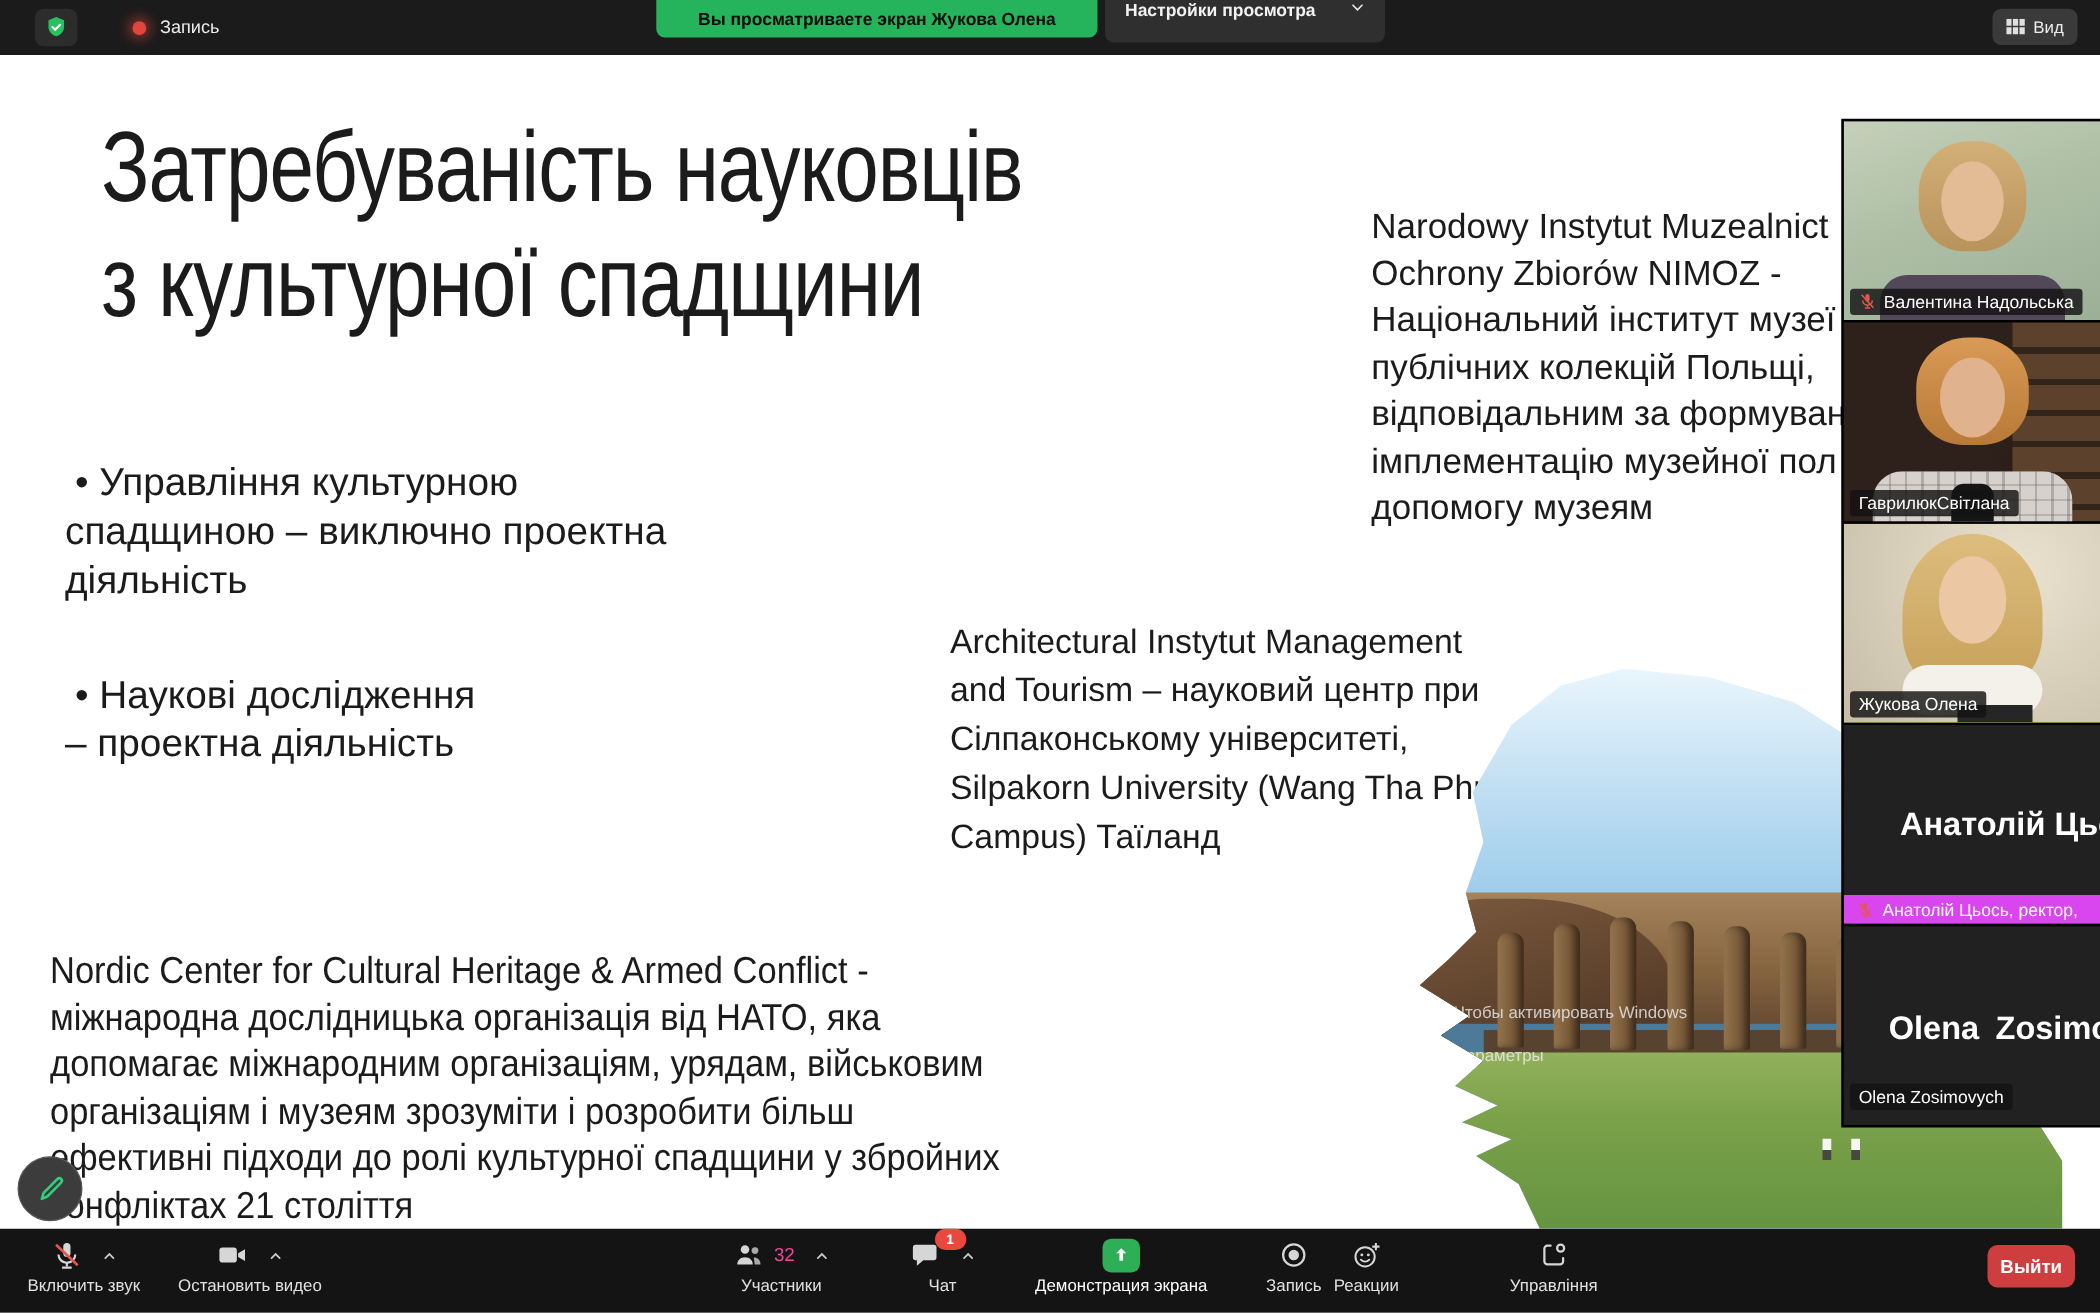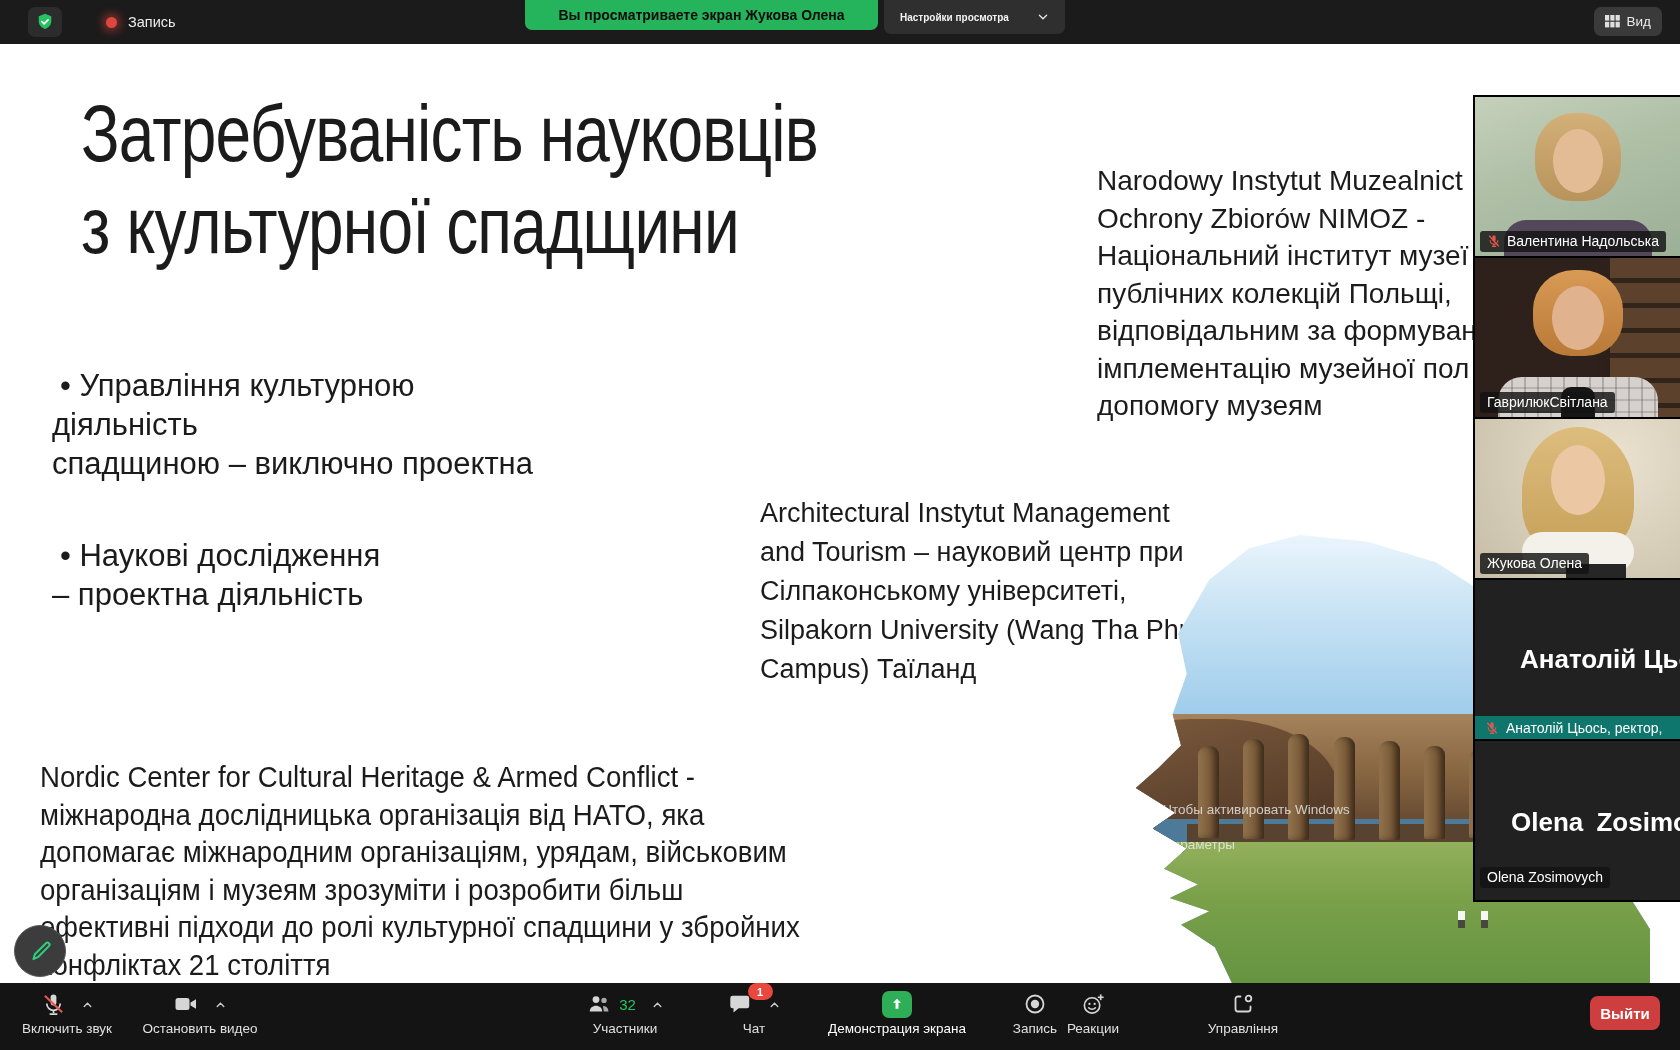--- a/index.html
+++ b/index.html
@@ -11,22 +11,22 @@
   .shield-btn{position:absolute;left:28px;top:7px;width:34px;height:30px;background:#2c2c2c;
               border-radius:7px;display:flex;align-items:center;justify-content:center;cursor:pointer;}
   .rec-group{position:absolute;left:106px;top:0;height:44px;display:flex;align-items:center;gap:11px;}
   .rec-dot{width:11px;height:11px;border-radius:50%;background:#e0453e;
            box-shadow:0 0 9px 4px rgba(224,69,62,.45);}
   .rec-label{color:#ececec;font-size:14.5px;}
   .banner{position:absolute;left:525px;top:0;width:353px;height:30px;background:#25b35b;
           border-radius:0 0 7px 7px;display:flex;align-items:center;justify-content:center;
           color:#0c0c0c;font-size:14px;font-weight:700;}
   .view-settings{position:absolute;left:884px;top:0;height:34px;padding:0 16px;background:#2f2f2f;
-          border:none;border-radius:0 0 7px 7px;display:flex;align-items:center;gap:28px;
-          color:#f2f2f2;font-size:10px;font-weight:700;cursor:pointer;}
+          border:none;border-radius:0 0 7px 7px;display:flex;align-items:flex-start;gap:28px;
+          color:#f2f2f2;font-size:14px;font-weight:700;cursor:pointer;}
   .view-btn{position:absolute;right:18px;top:7px;height:29px;padding:0 11px;background:#3a3a3a;
           border:none;border-radius:7px;display:flex;align-items:center;gap:7px;color:#ececec;
           font-size:13.5px;cursor:pointer;}
 
   
   .slide{position:absolute;top:44px;left:0;width:1680px;height:939px;background:#fff;
          color:#161616;overflow:hidden;z-index:1;}
   .slide-title{position:absolute;left:81px;top:44px;font-size:80px;line-height:92px;
          letter-spacing:-1px;color:#1b1b1b;transform:scaleX(.8);transform-origin:0 0;white-space:nowrap;}
   .bullets{position:absolute;left:52px;font-size:31px;line-height:39px;color:#1b1b1b;}
@@ -66,21 +66,21 @@
         justify-content:center;cursor:pointer;z-index:6;}
 
   
   .panel{position:absolute;left:1473px;top:95px;width:207px;height:807px;background:#000;z-index:20;}
   .tile{position:absolute;left:2px;width:205px;height:159px;background:#212121;overflow:hidden;cursor:pointer;}
   .tile.t1{top:2px;} .tile.t2{top:163px;} .tile.t3{top:324px;} .tile.t4{top:485px;} .tile.t5{top:646px;}
   .tile.active{box-shadow:inset 0 0 0 3px #a3c744;}
   .p-label{position:absolute;left:5px;bottom:4px;background:rgba(18,18,18,.82);color:#fff;
         font-size:14px;padding:2px 7px 3px;border-radius:3px;display:flex;align-items:center;
         gap:6px;white-space:nowrap;max-width:190px;overflow:hidden;z-index:3;}
-  .p-strip{position:absolute;left:0;right:0;bottom:0;height:23px;background:#0f766e;color:#fff;
+  .p-strip{position:absolute;left:0;right:0;bottom:0;height:23px;background:#d946ef;color:#fff;
         font-size:14px;display:flex;align-items:center;gap:7px;padding-left:10px;
         white-space:nowrap;overflow:hidden;z-index:3;}
   .big-name{position:absolute;left:45px;top:64px;font-size:26px;font-weight:700;color:#fff;
         white-space:nowrap;}
   .t5 .big-name{left:36px;top:66px;word-spacing:6px;}
   
   .scene{position:absolute;inset:0;}
   .hair,.face,.shoulders,.scarf{position:absolute;left:50%;}
   .hair{border-radius:46% 46% 42% 42%;}
   .face{border-radius:50%;}
@@ -111,21 +111,21 @@
   .t3 .shirt{position:absolute;left:50%;bottom:0;width:60px;height:14px;transform:translateX(-20%);
         background:#262626;}
 
   
   .toolbar{position:absolute;left:0;bottom:0;width:1680px;height:67px;background:#141414;z-index:30;}
   .tb-item{position:absolute;top:7px;display:flex;flex-direction:column;align-items:center;
         color:#e0e0e0;cursor:pointer;}
   .tb-iconrow{height:28px;display:flex;align-items:center;position:relative;}
   .tb-label{font-size:13.5px;margin-top:3px;white-space:nowrap;}
   .tb-caret{margin-left:15px;display:flex;align-items:center;}
-  .tb-count{font-size:15px;margin-left:7px;color:#22c55e;}
+  .tb-count{font-size:15px;margin-left:7px;color:#ec4899;}
   .tb-badge{position:absolute;top:-7px;right:8px;min-width:17px;height:17px;border-radius:9px;
         background:#e8483d;color:#fff;font-size:11px;font-weight:700;display:flex;
         align-items:center;justify-content:center;padding:0 4px;}
   .share-ic{width:30px;height:27px;background:#2eae57;border-radius:7px;display:flex;
         align-items:center;justify-content:center;}
   .share-label{color:#ffffff;}
   .leave-btn{position:absolute;left:1590px;top:13px;width:70px;height:34px;background:#cf3e3e;
         border:none;border-radius:8px;color:#fff;font-size:15px;font-weight:700;
         font-family:"Liberation Sans",sans-serif;cursor:pointer;}
 </style>
@@ -169,22 +169,22 @@
 
   <div class="slide">
 
     <div class="slide-title">
       <div>Затребуваність науковців</div>
       <div>з культурної спадщини</div>
     </div>
 
     <div class="bullets b1">
       <div style="margin-left:8px">•  Управління культурною</div>
+      <div>спадщиною – виключно проектна</div>
       <div>діяльність</div>
-      <div>спадщиною – виключно проектна</div>
     </div>
     <div class="bullets b2">
       <div style="margin-left:8px">•  Наукові дослідження</div>
       <div>– проектна діяльність</div>
     </div>
 
     <div class="txtblock nimoz">
       <div>Narodowy Instytut Muzealnict</div>
       <div>Ochrony Zbiorów NIMOZ -</div>
       <div>Національний інститут музеї</div>

